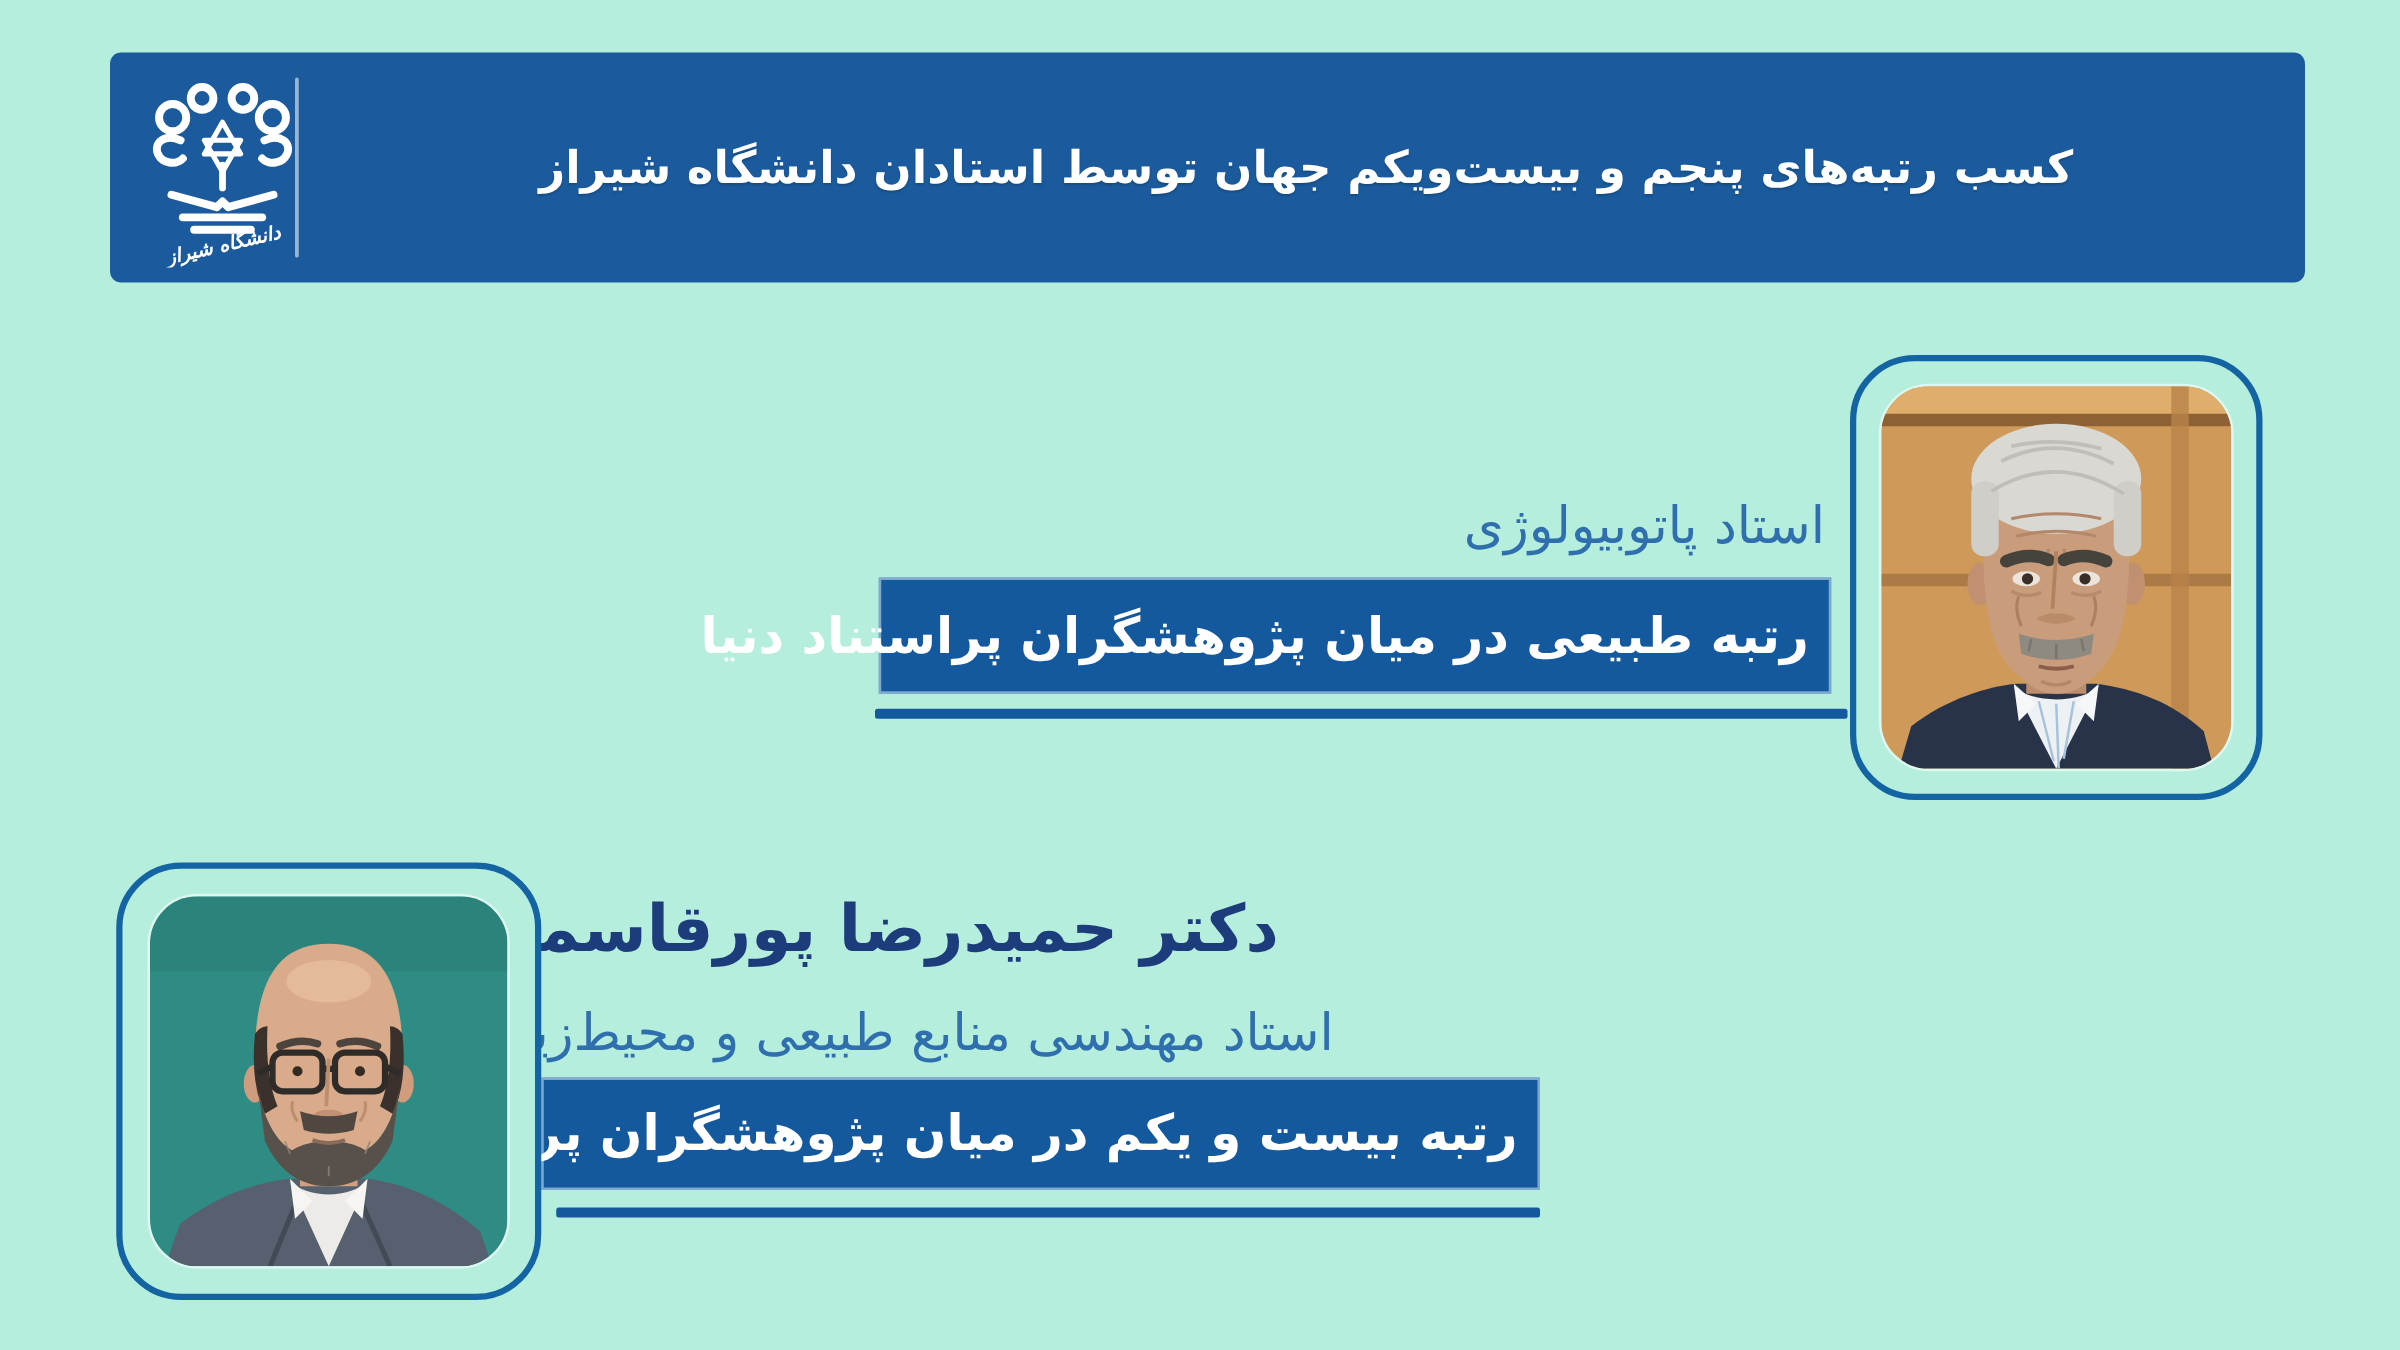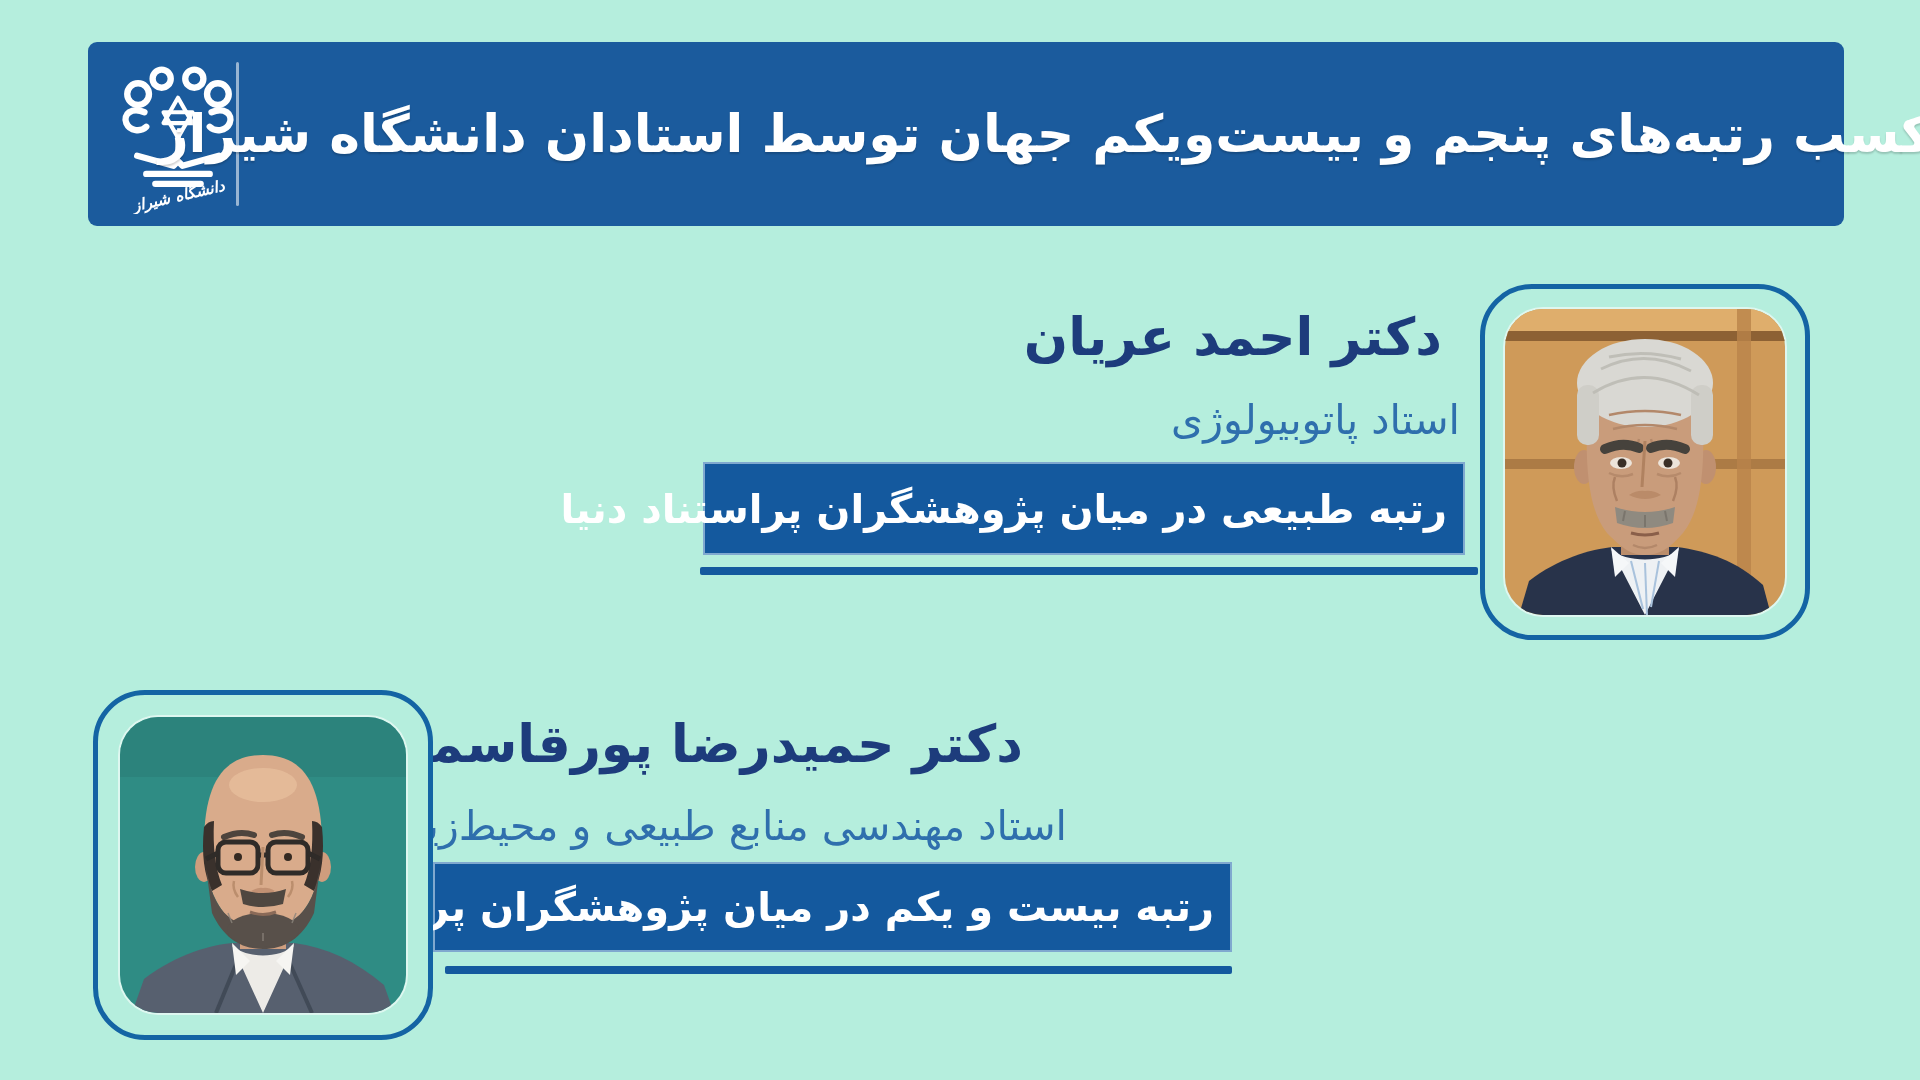--- a/index.html
+++ b/index.html
@@ -20,21 +20,21 @@
     display:flex;align-items:center;justify-content:center;
   }
   .logo-wrap svg{width:136px;height:160px;display:block;}
   .header-divider{
     position:absolute;left:148px;top:20px;width:3px;height:144px;
     background:rgba(255,255,255,.55);border-radius:2px;
   }
   .header-title{
     position:absolute;left:184px;right:26px;top:0;height:100%;
     display:flex;align-items:center;justify-content:center;
-    color:#ffffff;font-size:52px;font-weight:bold;
+    color:#ffffff;font-size:36px;font-weight:bold;
     direction:rtl;white-space:nowrap;
     text-shadow:0 2px 2px rgba(0,0,0,.18);
   }
 
   
   .person-name{
     position:absolute;direction:rtl;white-space:nowrap;
     font-weight:bold;font-size:52px;color:#1d3c7c;line-height:1.2;
   }
   #name1{right:478px;top:306px;}
@@ -106,21 +106,20 @@
           <path d="M40,126 L110,126" stroke-width="7"></path>
           <path d="M50,137 L100,137" stroke-width="7"></path>
         </g>
         <text x="76" y="156" fill="#ffffff" font-size="17" font-style="italic" font-weight="bold" text-anchor="middle" direction="rtl" transform="rotate(-13 76 152)">دانشگاه شیراز</text>
       </svg>
     </div>
     <div class="header-divider"></div>
     <div class="header-title">کسب رتبه‌های پنجم و بیست‌ویکم جهان توسط استادان دانشگاه شیراز</div>
   </div>
 
-  <div class="person-name" id="name1">دکتر احمد عریان</div>
   <div class="person-role" id="role1">استاد پاتوبیولوژی</div>
   <div class="rank-banner" id="banner1">رتبه طبیعی در میان پژوهشگران پراستناد دنیا</div>
   <div class="rank-underline" id="underline1"></div>
 
   <div class="photo-frame" id="frame1">
     <div class="photo" id="photo1">
       <svg viewBox="0 0 280 306" preserveAspectRatio="xMidYMid slice">
 
         <rect x="0" y="0" width="280" height="306" fill="#cf9a59"></rect>
         <rect x="0" y="0" width="280" height="24" fill="#dfae6c"></rect>

